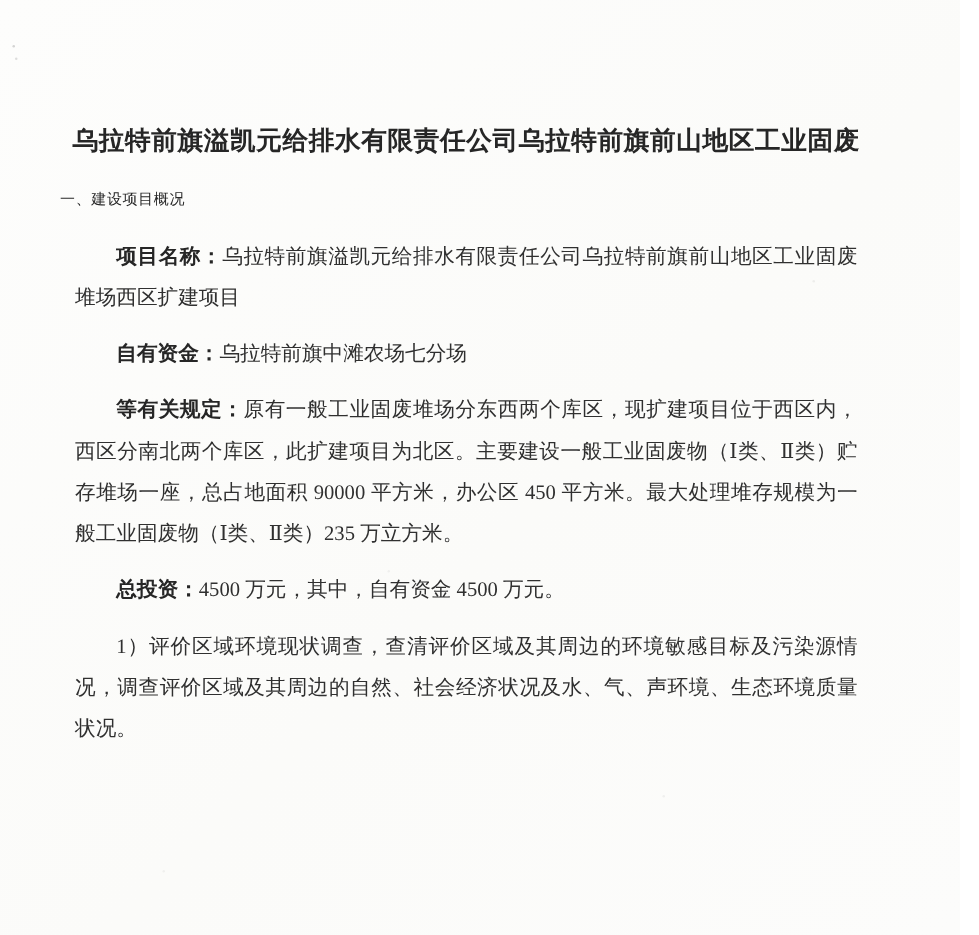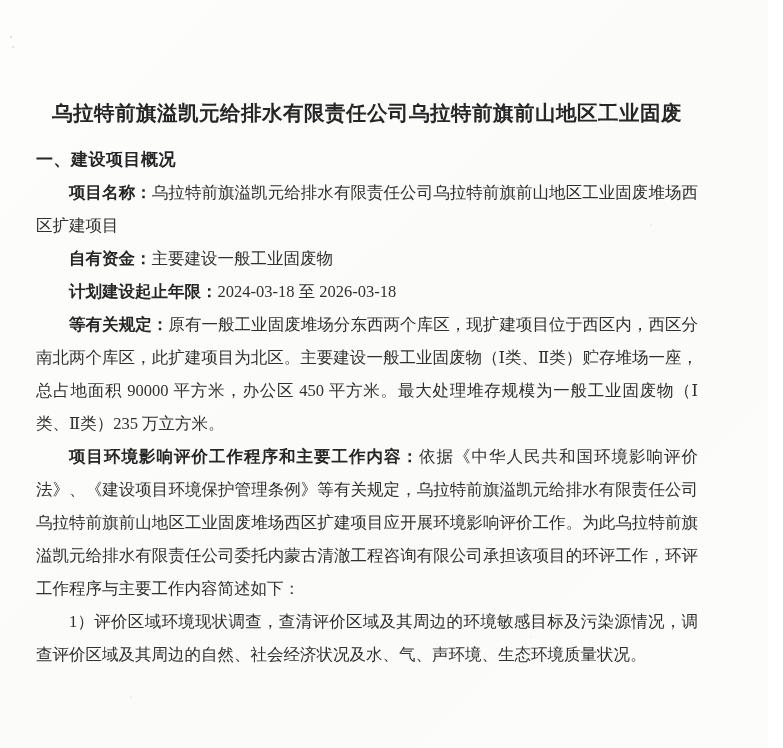--- a/index.html
+++ b/index.html
@@ -13,21 +13,21 @@
     background: #ffffff;
   }
   .page {
     position: relative;
     width: 768px;
     height: 748px;
     box-sizing: border-box;
     background: linear-gradient(135deg, #fdfdfc 0%, #fbfbf9 55%, #fcfcfb 100%);
     color: #2f2f2f;
     font-family: "Liberation Serif", "DejaVu Serif", serif;
-    padding: 90px 70px 0 36px;
+    padding: 90px 70px 0 48px;
     overflow: hidden;
   }
   
   .scan-noise {
     position: absolute;
     top: 36px; left: 10px;
     width: 2px; height: 2px;
     background: rgba(90,90,90,0.25);
     border-radius: 50%;
     box-shadow:
@@ -46,27 +46,27 @@
     letter-spacing: 0.5px;
   }
   .doc-body {
     margin-top: 6px;
     font-size: 16.5px;
     line-height: 33px;
     text-align: justify;
     color: #303030;
   }
   .section-heading {
-    font-weight: bold;
-    font-size: 17px;
+    font-weight: normal;
+    font-size: 12px;
     color: #262626;
     letter-spacing: 0.5px;
   }
   .para {
-    margin: 0;
+    margin: 12px;
     text-indent: 2em;
   }
   .para .label {
     font-weight: bold;
     color: #262626;
   }
 </style>
 </head>
 <body>
 
@@ -75,24 +75,23 @@
 
   <div class="doc-title">
     <div class="title-line">乌拉特前旗溢凯元给排水有限责任公司乌拉特前旗前山地区工业固废</div>
   </div>
 
   <div class="doc-body">
     <div class="section-heading">一、建设项目概况</div>
 
     <p class="para"><span class="label">项目名称：</span><span>乌拉特前旗溢凯元给排水有限责任公司乌拉特前旗前山地区工业固废堆场西区扩建项目</span></p>
 
-    <p class="para"><span class="label">自有资金：</span><span>主要建设一般工业固废物</span></p>
+    <p class="para"><span class="label">自有资金：</span><span>乌拉特前旗中滩农场七分场</span></p>
 
-    <p class="para"><span class="label">计划建设起止年限：</span><span>2024-03-18 至 2026-03-18</span></p>
 
     <p class="para"><span class="label">等有关规定：</span><span>原有一般工业固废堆场分东西两个库区，现扩建项目位于西区内，西区分南北两个库区，此扩建项目为北区。主要建设一般工业固废物（Ⅰ类、Ⅱ类）贮存堆场一座，总占地面积 90000 平方米，办公区 450 平方米。最大处理堆存规模为一般工业固废物（Ⅰ类、Ⅱ类）235 万立方米。</span></p>
 
+    <p class="para"><span class="label">总投资：</span><span>4500 万元，其中，自有资金 4500 万元。</span></p>
 
-    <p class="para"><span class="label">项目环境影响评价工作程序和主要工作内容：</span><span>依据《中华人民共和国环境影响评价法》、《建设项目环境保护管理条例》等有关规定，乌拉特前旗溢凯元给排水有限责任公司乌拉特前旗前山地区工业固废堆场西区扩建项目应开展环境影响评价工作。为此乌拉特前旗溢凯元给排水有限责任公司委托内蒙古清澈工程咨询有限公司承担该项目的环评工作，环评工作程序与主要工作内容简述如下：</span></p>
 
     <p class="para"><span class="label"></span><span>1）评价区域环境现状调查，查清评价区域及其周边的环境敏感目标及污染源情况，调查评价区域及其周边的自然、社会经济状况及水、气、声环境、生态环境质量状况。</span></p>
   </div>
 </div>
 
 </body></html>

